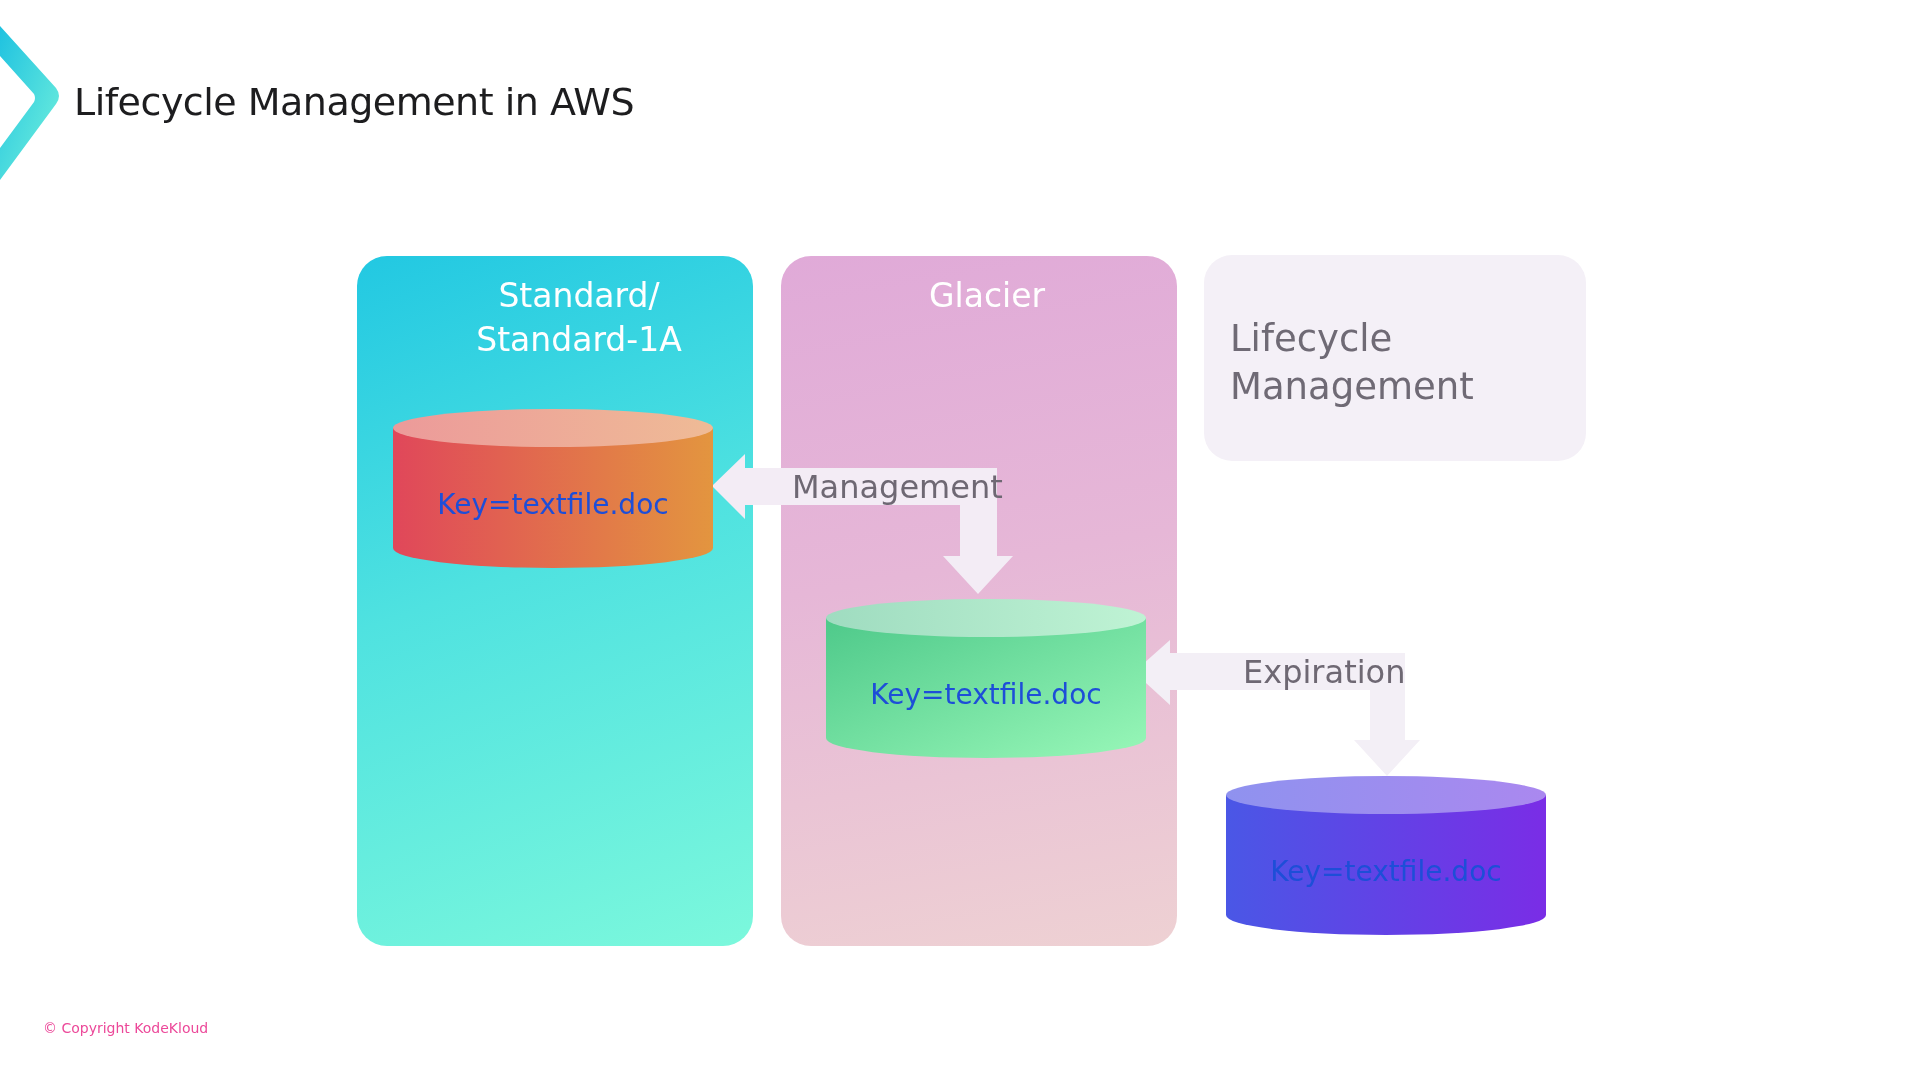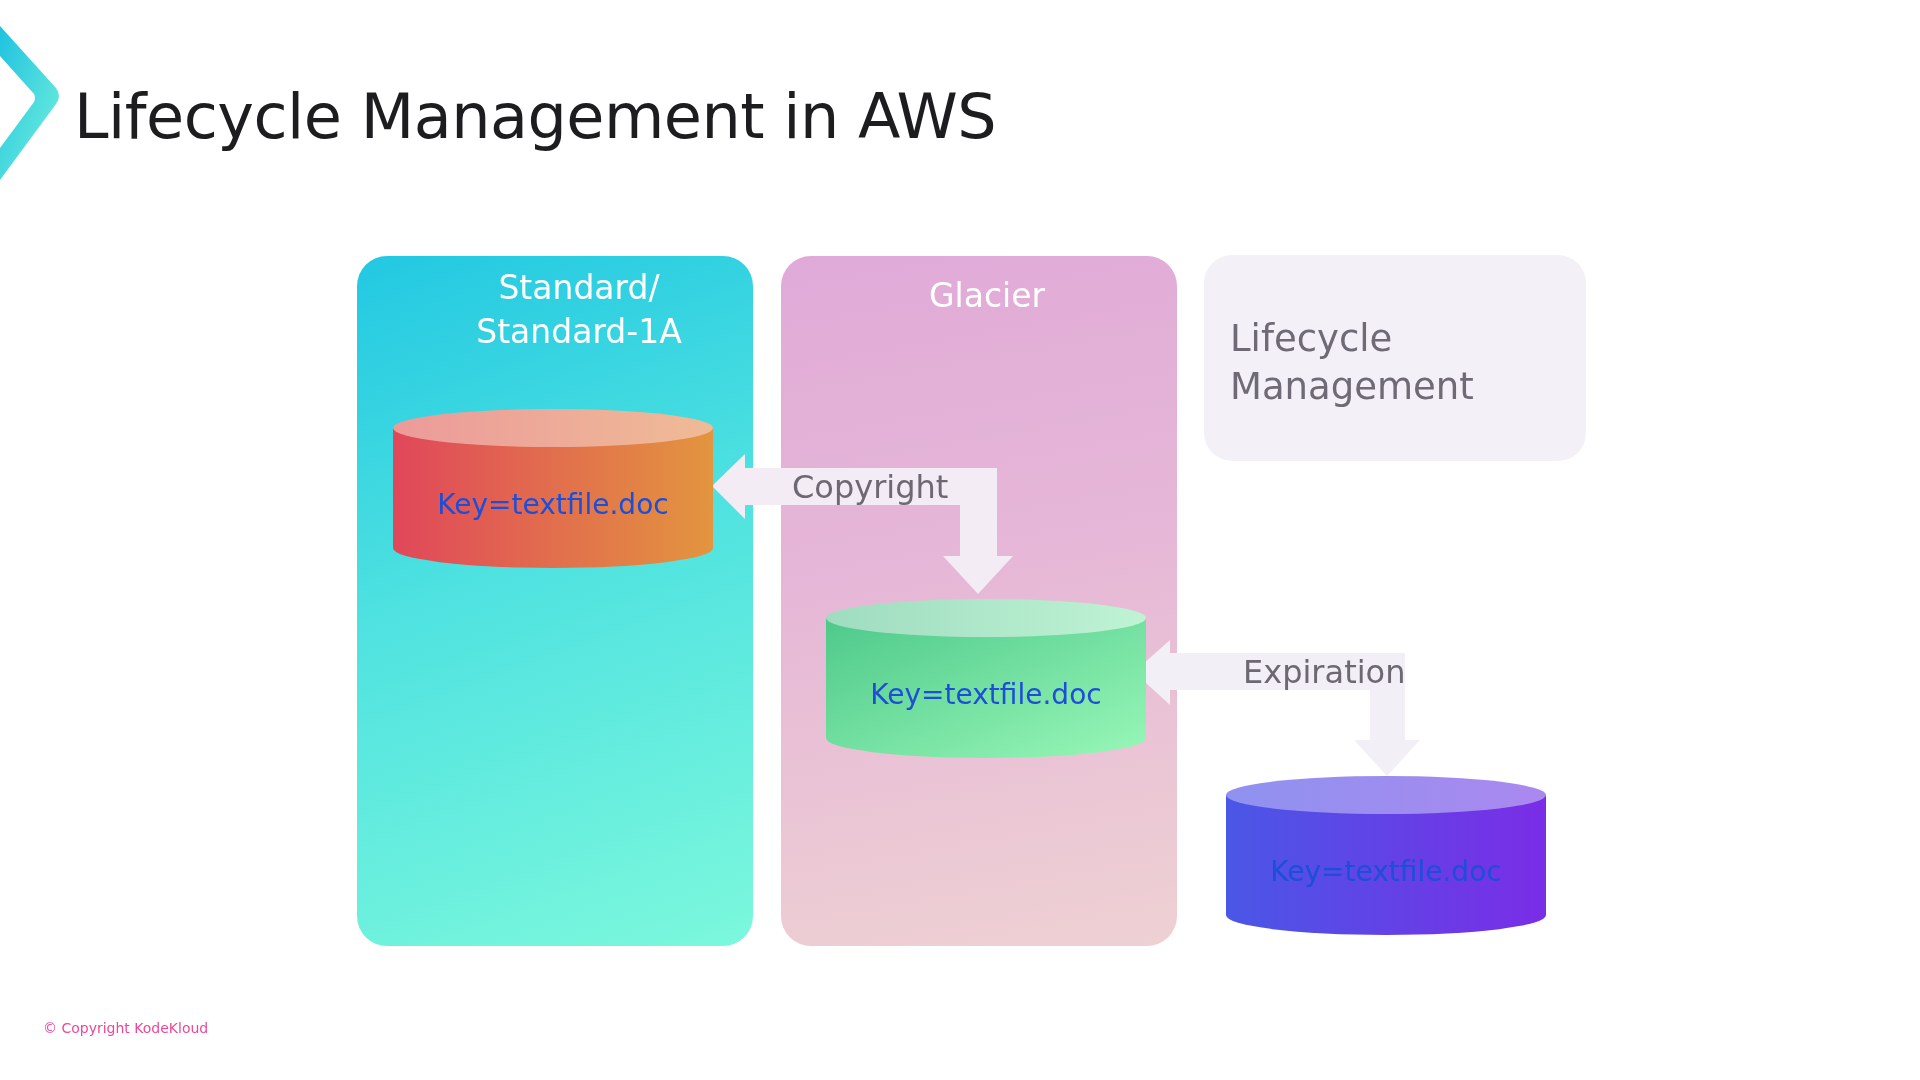--- a/index.html
+++ b/index.html
@@ -4,38 +4,38 @@
 <style>
   html, body { margin: 0; padding: 0; }
   body {
     width: 1920px; height: 1080px; position: relative; overflow: hidden;
     background: #ffffff;
     font-family: "DejaVu Sans", "Liberation Sans", sans-serif;
   }
   .logo-chevron { position: absolute; left: 0; top: 26px; width: 64px; height: 154px; }
   .title {
     position: absolute; left: 74px; top: 80px;
-    font-size: 62px; color: #1d1d1f; letter-spacing: -0.5px; white-space: nowrap;
+    font-size: 38px; color: #1d1d1f; letter-spacing: -0.5px; white-space: nowrap;
   }
   .panel {
     position: absolute; border-radius: 30px; overflow: hidden;
   }
   .panel-standard {
     left: 357px; top: 256px; width: 396px; height: 690px;
     background: linear-gradient(160deg, #22c8e2 0%, #4fe2e0 45%, #7cf8dc 100%);
   }
   .panel-glacier {
     left: 781px; top: 256px; width: 396px; height: 690px;
     background: linear-gradient(170deg, #e0aad8 0%, #e6b7d7 45%, #eed1d3 100%);
   }
   .panel-title {
     position: absolute; left: 0; right: 0; text-align: center;
     color: #ffffff; font-size: 33px; line-height: 44px;
   }
-  .panel-standard .panel-title { top: 10px; padding: 0 20px; margin-left: 48px; }
+  .panel-standard .panel-title { top: 18px; padding: 0 20px; margin-left: 48px; }
   .panel-glacier .panel-title { top: 18px; padding-left: 16px; }
   .lifecycle-box {
     position: absolute; left: 1204px; top: 255px; width: 382px; height: 206px;
     background: #f4f0f7; border-radius: 28px;
   }
   .lifecycle-label {
     position: absolute; left: 26px; top: 60px; width: 300px;
     font-size: 37px; line-height: 48px; color: #6f6a75;
   }
   .cyl { position: absolute; }
@@ -85,21 +85,21 @@
 <div class="lifecycle-box">
   <div class="lifecycle-label">Lifecycle Management</div>
 </div>
 
 <svg class="arrow" viewBox="0 0 1920 1080">
   <polygon points="712,486 745,454 745,468 997,468 997,556 1013,556 978,594 943,556 960,556 960,505 745,505 745,519" fill="#f3ecf5"></polygon>
 </svg>
 <svg class="arrow" viewBox="0 0 1920 1080">
   <polygon points="1134,672 1170,640 1170,653 1405,653 1405,740 1420,740 1387,776 1354,740 1370,740 1370,690 1170,690 1170,705" fill="#f3eff6"></polygon>
 </svg>
-<div class="arrow-label lbl-transition">Copyright</div>
+<div class="arrow-label lbl-transition">Management</div>
 <div class="arrow-label lbl-expiration">Expiration</div>
 
 <div class="cyl cyl-standard">
   <svg width="320" height="164" viewBox="0 0 320 164">
     <defs>
       <linearGradient id="gStdBody" x1="0" x2="1">
           <stop offset="0" stop-color="#e0475a"></stop>
           <stop offset="1" stop-color="#e3953f"></stop>
         </linearGradient>
       <linearGradient id="gStdTop" x1="0" x2="1">

